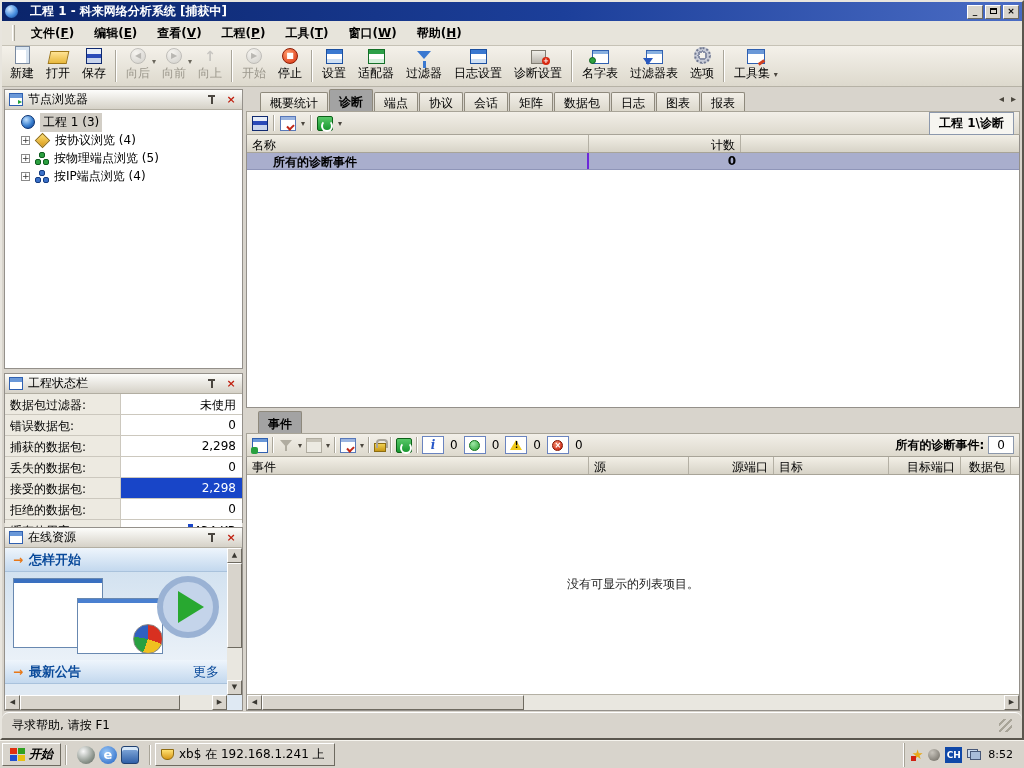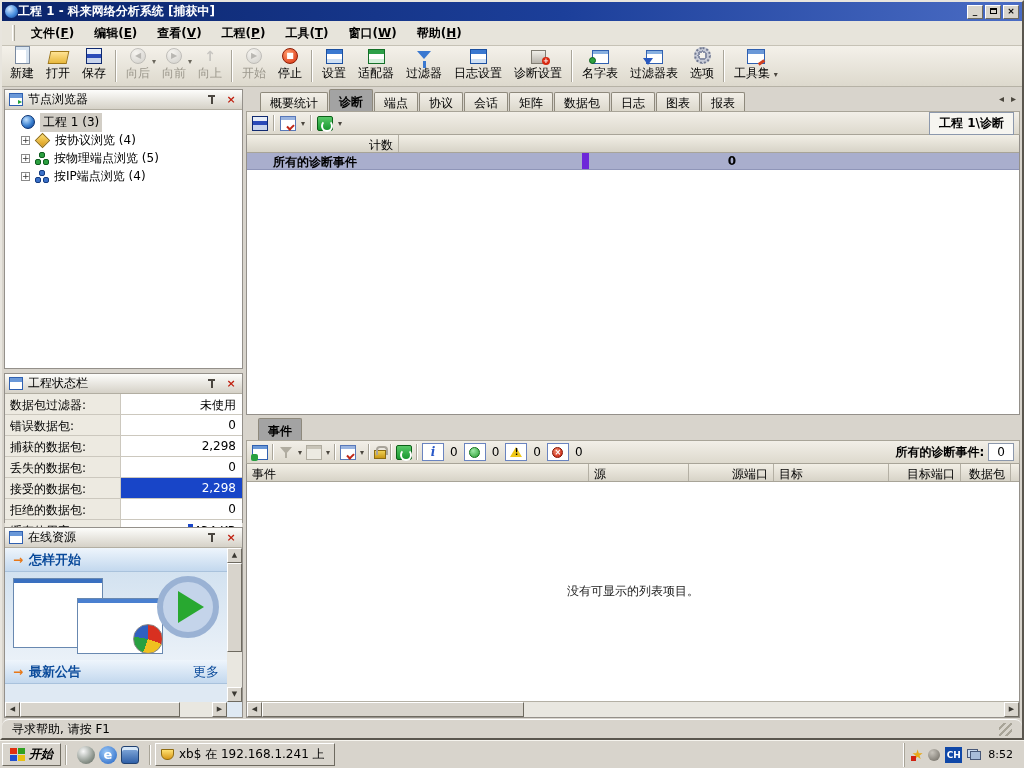--- a/index.html
+++ b/index.html
@@ -9,21 +9,21 @@
 
   
   .raised { background:#d8d4cc; border:1px solid; border-color:#ffffff #6e6a60 #6e6a60 #ffffff; }
 
   
   .app-window { position:absolute; left:0; top:0; width:1024px; height:740px;
                 background:#d8d4cc; border:2px solid; border-color:#e8e5de #5a564e #5a564e #e8e5de;
                 display:flex; flex-direction:column; }
 
   .titlebar { height:19px; background:linear-gradient(90deg,#0a246a,#1c3f9a 55%,#4a6cc4);
-              display:flex; align-items:center; padding:0 3px; gap:0; flex:0 0 auto; }
+              display:flex; align-items:center; padding:0 3px; gap:12px; flex:0 0 auto; }
   .app-icon { width:13px; height:13px; border-radius:50%;
               background:radial-gradient(circle at 35% 30%,#cfe6ff,#4a90e0 55%,#0a3a8c); }
   .title-text { color:#fff; font-weight:bold; font-size:12px; flex:1; white-space:nowrap; overflow:hidden; }
   .win-btns { display:flex; gap:2px; }
   .wbtn { width:16px; height:14px; font-size:9px; line-height:11px; text-align:center;
           background:#d8d4cc; border:1px solid; border-color:#fff #6e6a60 #6e6a60 #fff; font-weight:bold; }
   .restore-glyph { display:inline-block; width:7px; height:6px; border:1px solid #000; border-top-width:2px; margin-top:2px; }
 
   .menubar { height:25px; background:#e7e4db; display:flex; align-items:center; padding-left:10px;
              border-bottom:1px solid #c6c2b6; flex:0 0 auto; }
@@ -207,21 +207,21 @@
   .g-warn::after { content:"!"; position:absolute; left:-1.5px; top:1px; font-size:8px; font-weight:bold; color:#000; }
   .g-err { width:11px; height:11px; border-radius:50%; background:radial-gradient(circle at 35% 30%,#f08868,#c81808);
            border:1px solid #801000; color:#fff; font-size:8px; line-height:10px; text-align:center; font-weight:bold; }
   .event-summary { margin-left:auto; display:flex; align-items:center; gap:4px; font-weight:bold; white-space:nowrap; }
   .summary-box { border:1px solid #8c98ac; background:#fff; padding:1px 8px; font-weight:normal; }
   .event-grid { border:1px solid #94908a; border-top:none; flex:1; display:flex; flex-direction:column; min-height:0; }
   .event-body { flex:1; background:#fff; display:flex; align-items:center; justify-content:center; color:#222; }
   .event-hscroll { height:16px; background:#e9e7e0; display:flex; flex:0 0 auto; border-top:1px solid #b4b0a4; }
 
   
-  .statusbar { height:19px; background:#d8d4cc; border-top:1px solid #fff; display:flex; align-items:center;
+  .statusbar { height:26px; background:#d8d4cc; border-top:1px solid #fff; display:flex; align-items:center;
                padding:0 10px; flex:0 0 auto;border-radius:7px; }
   .grip { margin-left:auto; width:13px; height:13px;
           background:repeating-linear-gradient(135deg,transparent 0 3px,#a8a498 3px 5px); }
 
   .taskbar { position:absolute; left:0; bottom:0; width:1024px; height:28px; background:#d8d4cc;
              border-top:1px solid #f6f4ee; display:flex; align-items:center; gap:4px; padding:0 2px; }
   .start-button { height:23px; display:flex; align-items:center; gap:4px; padding:0 7px; font-weight:bold; font-style:italic; }
   .flag { width:15px; height:13px; display:grid; grid-template-columns:7px 7px; grid-template-rows:6px 6px; gap:1px; }
   .flag i:nth-child(1){ background:#e03010; } .flag i:nth-child(2){ background:#30a020; }
   .flag i:nth-child(3){ background:#2050d0; } .flag i:nth-child(4){ background:#e8c010; }
@@ -526,25 +526,26 @@
           <span class="mi mi-list"></span>
           <span class="caret">▾</span>
           <span class="msep"></span>
           <span class="mi mi-refresh"></span>
           <span class="caret">▾</span>
           <span class="view-label">工程 1\诊断</span>
         </div>
 
         <div class="grid">
           <div class="grid-header">
+            <span class="gh-cell w-name">名称</span>
             <span class="gh-cell w-count r">计数</span>
             <span class="gh-cell w-fill"></span>
           </div>
           <div class="grid-row-sel">
-            <span class="gr-cell w-name" style="padding-left:26px; border-right:7px solid #6d28d9;">所有的诊断事件</span>
+            <span class="gr-cell w-name" style="padding-left:26px; border-right:2px solid #6d28d9;">所有的诊断事件</span>
             <span class="gr-cell w-count" style="text-align:right;">0</span>
           </div>
           <div class="grid-body"></div>
         </div>
 
         <div class="event-panel">
           <div class="event-tabrow">
             <span class="tab active">事件</span>
           </div>
           <div class="event-toolbar">

